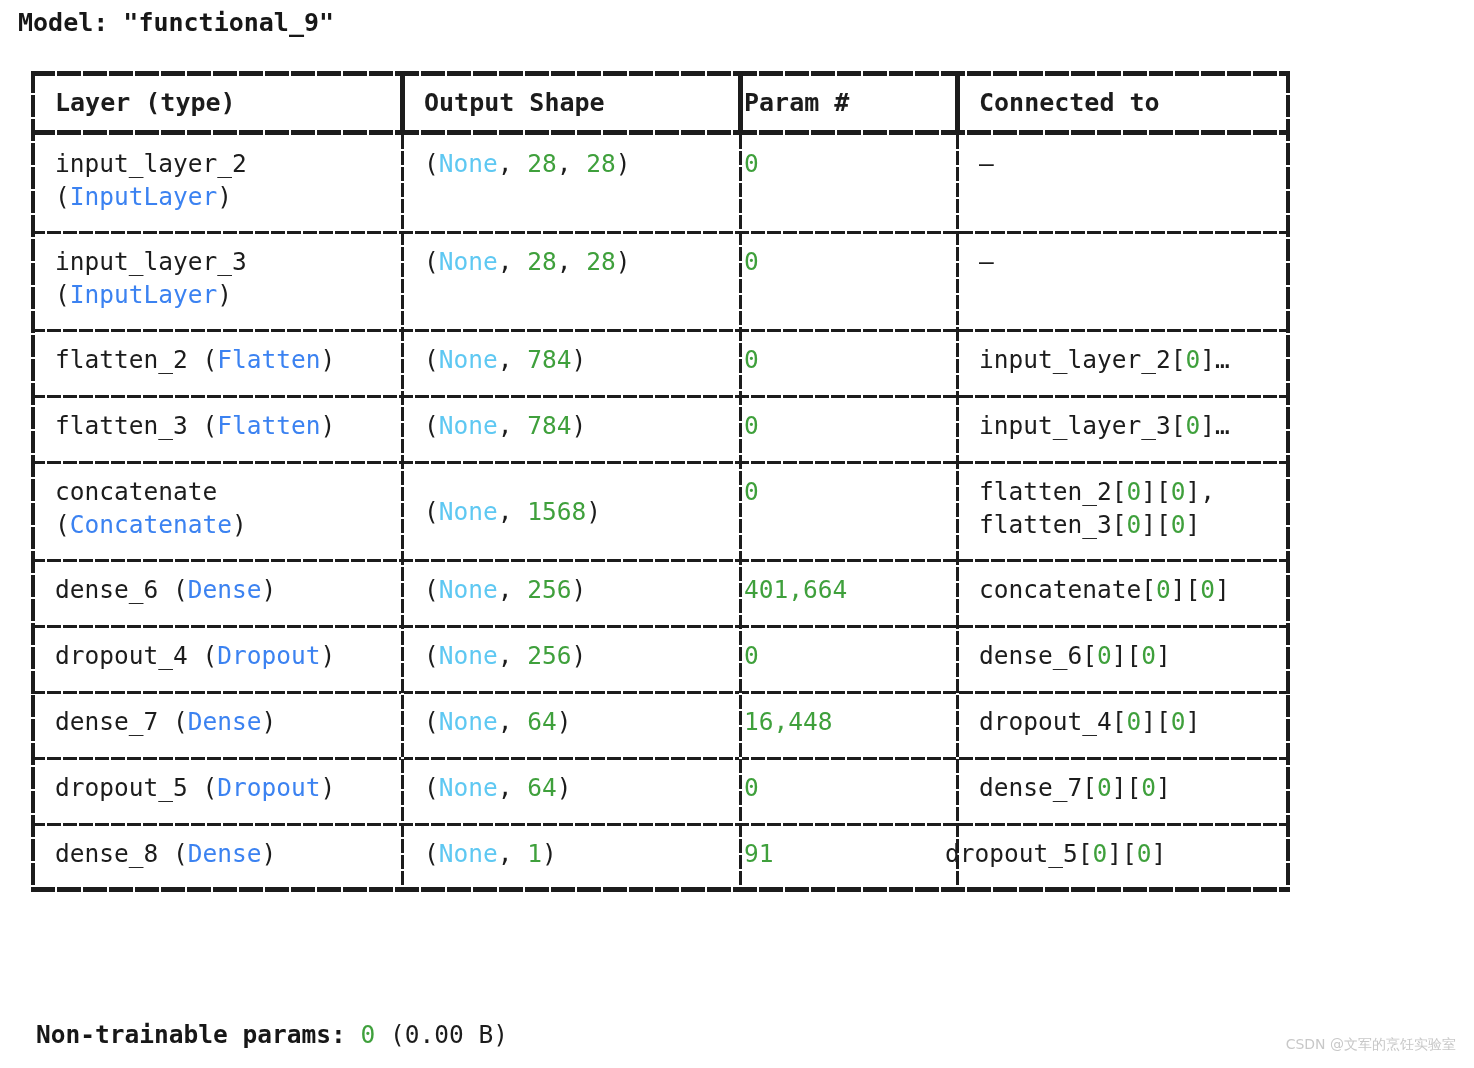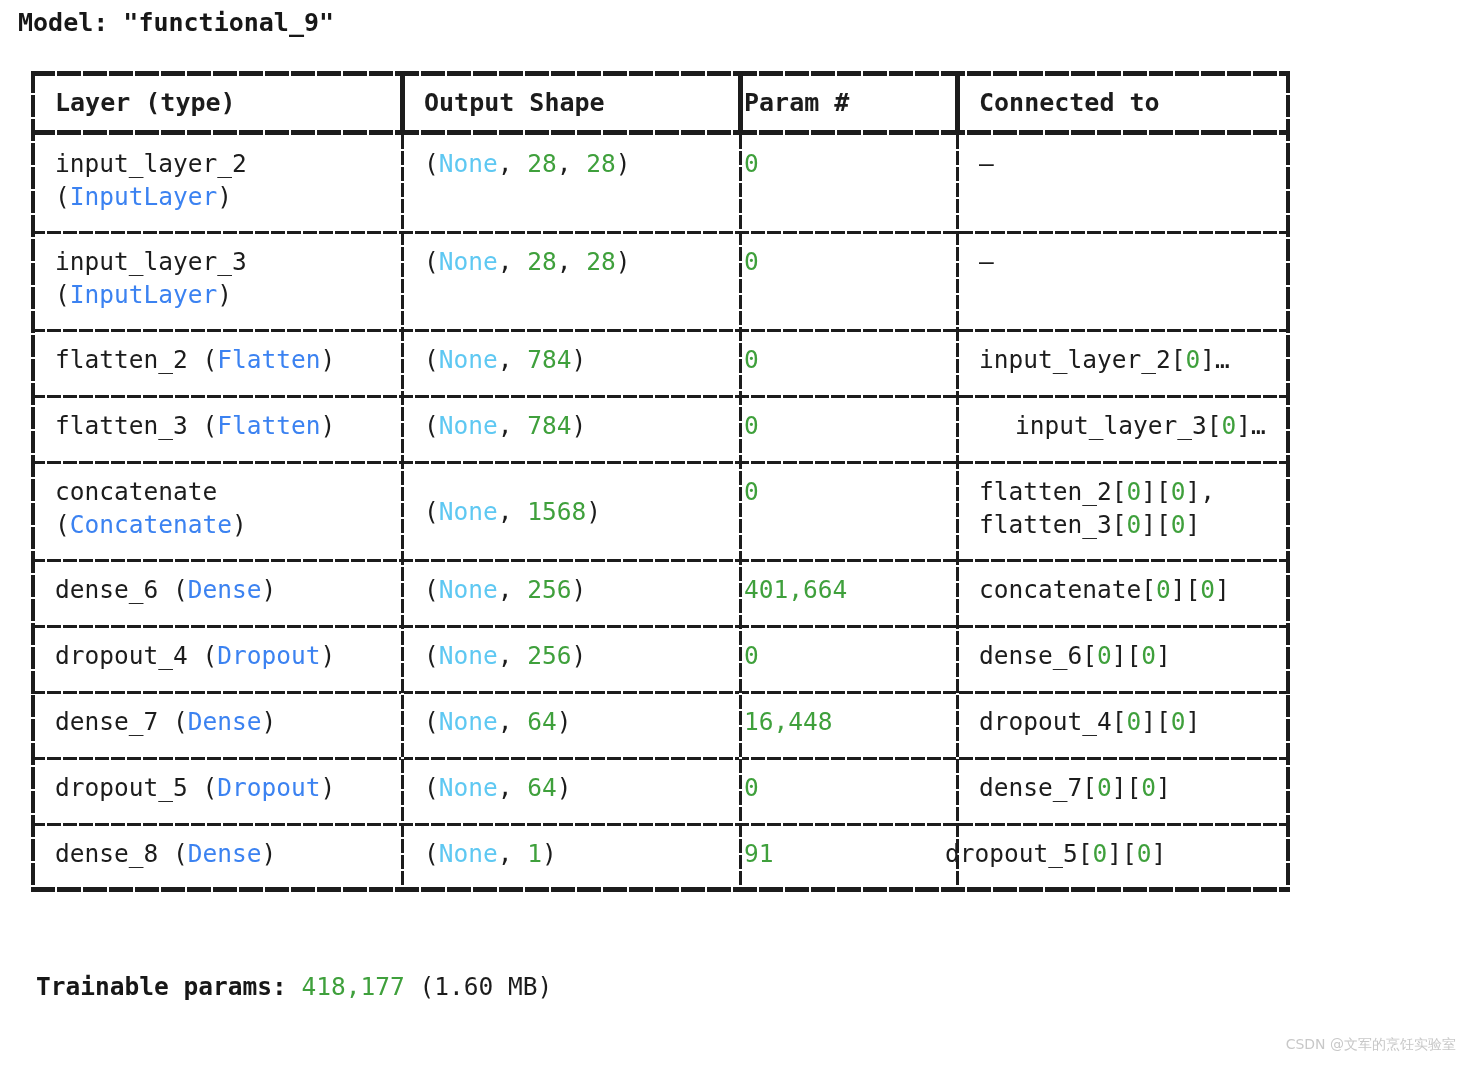--- a/index.html
+++ b/index.html
@@ -194,21 +194,21 @@
         <div class="cell " style="left: 393px; top: 174px;"><span class="c-dark">(</span><span class="c-cyan">None</span><span class="c-dark">, </span><span class="c-green">28</span><span class="c-dark">, </span><span class="c-green">28</span><span class="c-dark">)</span></div>
         <div class="cell right" style="left: 713px; top: 174px; width: 187px;"><span class="c-green">0</span></div>
         <div class="cell " style="left: 948px; top: 174px;"><span class="c-dark">—</span></div>
         <div class="cell " style="left: 24px; top: 272px;"><span class="c-dark">flatten_2 (</span><span class="c-blue">Flatten</span><span class="c-dark">)</span></div>
         <div class="cell " style="left: 393px; top: 272px;"><span class="c-dark">(</span><span class="c-cyan">None</span><span class="c-dark">, </span><span class="c-green">784</span><span class="c-dark">)</span></div>
         <div class="cell right" style="left: 713px; top: 272px; width: 187px;"><span class="c-green">0</span></div>
         <div class="cell " style="left: 948px; top: 272px; text-align: right;"><span class="c-dark">input_layer_2</span><span class="c-dark">[</span><span class="c-green">0</span><span class="c-dark">]</span><span class="c-dark">…</span></div>
         <div class="cell " style="left: 24px; top: 338px;"><span class="c-dark">flatten_3 (</span><span class="c-blue">Flatten</span><span class="c-dark">)</span></div>
         <div class="cell " style="left: 393px; top: 338px;"><span class="c-dark">(</span><span class="c-cyan">None</span><span class="c-dark">, </span><span class="c-green">784</span><span class="c-dark">)</span></div>
         <div class="cell right" style="left: 713px; top: 338px; width: 187px;"><span class="c-green">0</span></div>
-        <div class="cell " style="left: 948px; top: 338px; margin-left: 36px;"><span class="c-dark">input_layer_3</span><span class="c-dark">[</span><span class="c-green">0</span><span class="c-dark">]</span><span class="c-dark">…</span></div>
+        <div class="cell " style="left: 948px; top: 338px;"><span class="c-dark">input_layer_3</span><span class="c-dark">[</span><span class="c-green">0</span><span class="c-dark">]</span><span class="c-dark">…</span></div>
         <div class="cell " style="left: 24px; top: 404px;"><span class="c-dark">concatenate
 </span><span class="c-dark">(</span><span class="c-blue">Concatenate</span><span class="c-dark">)</span></div>
         <div class="cell " style="left: 393px; top: 424px;"><span class="c-dark">(</span><span class="c-cyan">None</span><span class="c-dark">, </span><span class="c-green">1568</span><span class="c-dark">)</span></div>
         <div class="cell right" style="left: 713px; top: 404px; width: 187px;"><span class="c-green">0</span></div>
         <div class="cell " style="left: 948px; top: 404px;"><span class="c-dark">flatten_2</span><span class="c-dark">[</span><span class="c-green">0</span><span class="c-dark">]</span><span class="c-dark">[</span><span class="c-green">0</span><span class="c-dark">]</span><span class="c-dark">,</span><span class="c-dark">
 </span><span class="c-dark">flatten_3</span><span class="c-dark">[</span><span class="c-green">0</span><span class="c-dark">]</span><span class="c-dark">[</span><span class="c-green">0</span><span class="c-dark">]</span></div>
         <div class="cell " style="left: 24px; top: 502px;"><span class="c-dark">dense_6 (</span><span class="c-blue">Dense</span><span class="c-dark">)</span></div>
         <div class="cell " style="left: 393px; top: 502px;"><span class="c-dark">(</span><span class="c-cyan">None</span><span class="c-dark">, </span><span class="c-green">256</span><span class="c-dark">)</span></div>
         <div class="cell right" style="left: 713px; top: 502px; width: 187px;"><span class="c-green">401,664</span></div>
         <div class="cell " style="left: 948px; top: 502px;"><span class="c-dark">concatenate</span><span class="c-dark">[</span><span class="c-green">0</span><span class="c-dark">]</span><span class="c-dark">[</span><span class="c-green">0</span><span class="c-dark">]</span></div>
@@ -224,16 +224,16 @@
         <div class="cell " style="left: 393px; top: 700px;"><span class="c-dark">(</span><span class="c-cyan">None</span><span class="c-dark">, </span><span class="c-green">64</span><span class="c-dark">)</span></div>
         <div class="cell right" style="left: 713px; top: 700px; width: 187px;"><span class="c-green">0</span></div>
         <div class="cell " style="left: 948px; top: 700px;"><span class="c-dark">dense_7</span><span class="c-dark">[</span><span class="c-green">0</span><span class="c-dark">]</span><span class="c-dark">[</span><span class="c-green">0</span><span class="c-dark">]</span></div>
         <div class="cell " style="left: 24px; top: 766px;"><span class="c-dark">dense_8 (</span><span class="c-blue">Dense</span><span class="c-dark">)</span></div>
         <div class="cell " style="left: 393px; top: 766px;"><span class="c-dark">(</span><span class="c-cyan">None</span><span class="c-dark">, </span><span class="c-green">1</span><span class="c-dark">)</span></div>
         <div class="cell right" style="left: 713px; top: 766px; width: 187px;"><span class="c-green">91</span></div>
         <div class="cell " style="left: 914px; top: 766px;"><span class="c-dark">dropout_5</span><span class="c-dark">[</span><span class="c-green">0</span><span class="c-dark">]</span><span class="c-dark">[</span><span class="c-green">0</span><span class="c-dark">]</span></div>
       </div>
   </div>
 
-  <div class="footer-line" id="foot1"><span class="lbl">Trainable params: </span><span class="num">418,177</span><span class="sz"> (1.60 MB)</span></div>
+  <div class="footer-line" id="foot2"><span class="lbl">Non-trainable params: </span><span class="num">0</span><span class="sz"> (0.00 B)</span></div>
 
   <div class="watermark">CSDN @文军的烹饪实验室</div>
 </div>
 
 </body></html>

